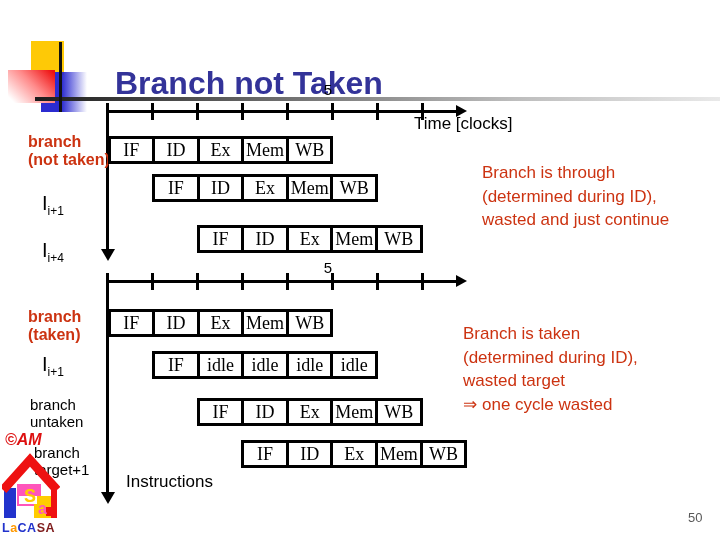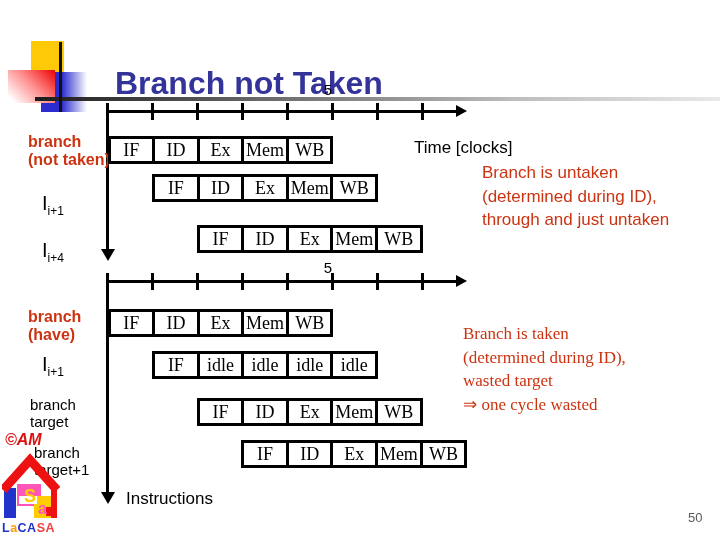--- a/index.html
+++ b/index.html
@@ -40,21 +40,21 @@
   .red-label { position:absolute; color:#cc3311; font-weight:bold; font-size:16px; line-height:18px; white-space:nowrap; }
   .ilabel { position:absolute; font-size:20px; color:#000; }
   .ilabel sub { font-size:12px; }
   .blk-label { position:absolute; font-size:15px; line-height:17px; color:#000; white-space:nowrap; }
   
   .note { position:absolute; color:#cc3311; font-size:17px; line-height:23.5px; white-space:nowrap; }
   
   .stamp { position:absolute; left:5px; top:431px; color:#dd1111; font-weight:bold; font-style:italic; font-size:16px; }
   .logo-house { position:absolute; left:2px; top:452px; }
   .logo-text { position:absolute; left:2px; top:521px; font-size:12.5px; font-weight:bold; letter-spacing:0.5px; white-space:nowrap; }
-  .logo-text .c-blue { color:#2233cc; } .logo-text .c-orange { color:#ff9900; } .logo-text .c-red { color:#ef4444;margin-top:36px; }
+  .logo-text .c-blue { color:#2233cc; } .logo-text .c-orange { color:#ff9900; } .logo-text .c-red { color:#7f1d1d;margin-top:36px; }
   .page-number { position:absolute; left:688px; top:510px; font-size:13px; color:#595959; }
 </style>
 </head>
 <body>
 
 <div id="slide">
 
   <div class="sq sq-yellow"></div>
   <div class="sq sq-blue"></div>
   <div class="sq sq-red"></div>
@@ -91,43 +91,43 @@
     <div class="cell">WB</div>
   </div>
   <div class="srow" style="left:196.7px; top:225px;">
     <div class="cell">IF</div>
     <div class="cell">ID</div>
     <div class="cell">Ex</div>
     <div class="cell">Mem</div>
     <div class="cell">WB</div>
   </div>
 
-  <div class="axis-label" style="left:414px; top:138px;">Time [clocks]</div>
+  <div class="axis-label" style="left:414px; top:114px;">Time [clocks]</div>
 
   <div class="note" style="left:482px; top:161px;">
-    <div>Branch is untaken</div>
+    <div>Branch is through</div>
     <div>(determined during ID),</div>
-    <div>through and just untaken</div>
+    <div>wasted and just continue</div>
   </div>
 
   <div class="tick5" style="left:317px; top:259px;">5</div>
   <div class="tl-ticks" style="top:273px;"></div>
   <div class="tl-line" style="top:280px;"></div>
   <div class="arrow-right" style="left:456px; top:275px;"></div>
   <div class="vaxis" style="top:280px; height:213px;"></div>
   <div class="arrow-down" style="top:492px;"></div>
 
   <div class="red-label" style="left:28px; top:308px;">
     <div>branch</div>
-    <div>(have)</div>
+    <div>(taken)</div>
   </div>
   <div class="ilabel" style="left:42px; top:353px;"><span>I</span><sub>i+1</sub></div>
   <div class="blk-label" style="left:30px; top:396px;">
     <div>branch</div>
-    <div>target</div>
+    <div>untaken</div>
   </div>
   <div class="blk-label" style="left:34px; top:444px;">
     <div>branch</div>
     <div>target+1</div>
   </div>
 
   <div class="srow" style="left:107.5px; top:309px;">
     <div class="cell">IF</div>
     <div class="cell">ID</div>
     <div class="cell">Ex</div>
@@ -149,28 +149,28 @@
     <div class="cell">WB</div>
   </div>
   <div class="srow" style="left:241.3px; top:440px;">
     <div class="cell">IF</div>
     <div class="cell">ID</div>
     <div class="cell">Ex</div>
     <div class="cell">Mem</div>
     <div class="cell">WB</div>
   </div>
 
-  <div class="note" style="left:463px; top:322px;font-family:Liberation Serif, serif;">
+  <div class="note" style="left:463px; top:322px;">
     <div>Branch is taken</div>
     <div>(determined during ID),</div>
     <div>wasted target</div>
     <div>⇒ one cycle wasted</div>
   </div>
 
-  <div class="axis-label" style="left:126px; top:489px;">Instructions</div>
+  <div class="axis-label" style="left:126px; top:472px;">Instructions</div>
 
   <div class="stamp">©AM</div>
 
   <svg class="logo-house" width="58" height="68" viewBox="0 0 58 68">
     <rect x="2" y="36" width="12" height="30" fill="#2233cc"></rect>
     <rect x="15" y="32" width="24" height="22" fill="#ff55bb"></rect>
     <rect x="32" y="44" width="20" height="22" fill="#ffcc00"></rect>
     <rect x="44" y="55" width="7" height="9" fill="#ee1111"></rect>
     <rect x="17" y="44" width="18" height="8" fill="#ffffff"></rect>
     <text x="22" y="50" font-family="Liberation Sans, sans-serif" font-size="18" font-weight="bold" fill="#ffcc00">S</text>

